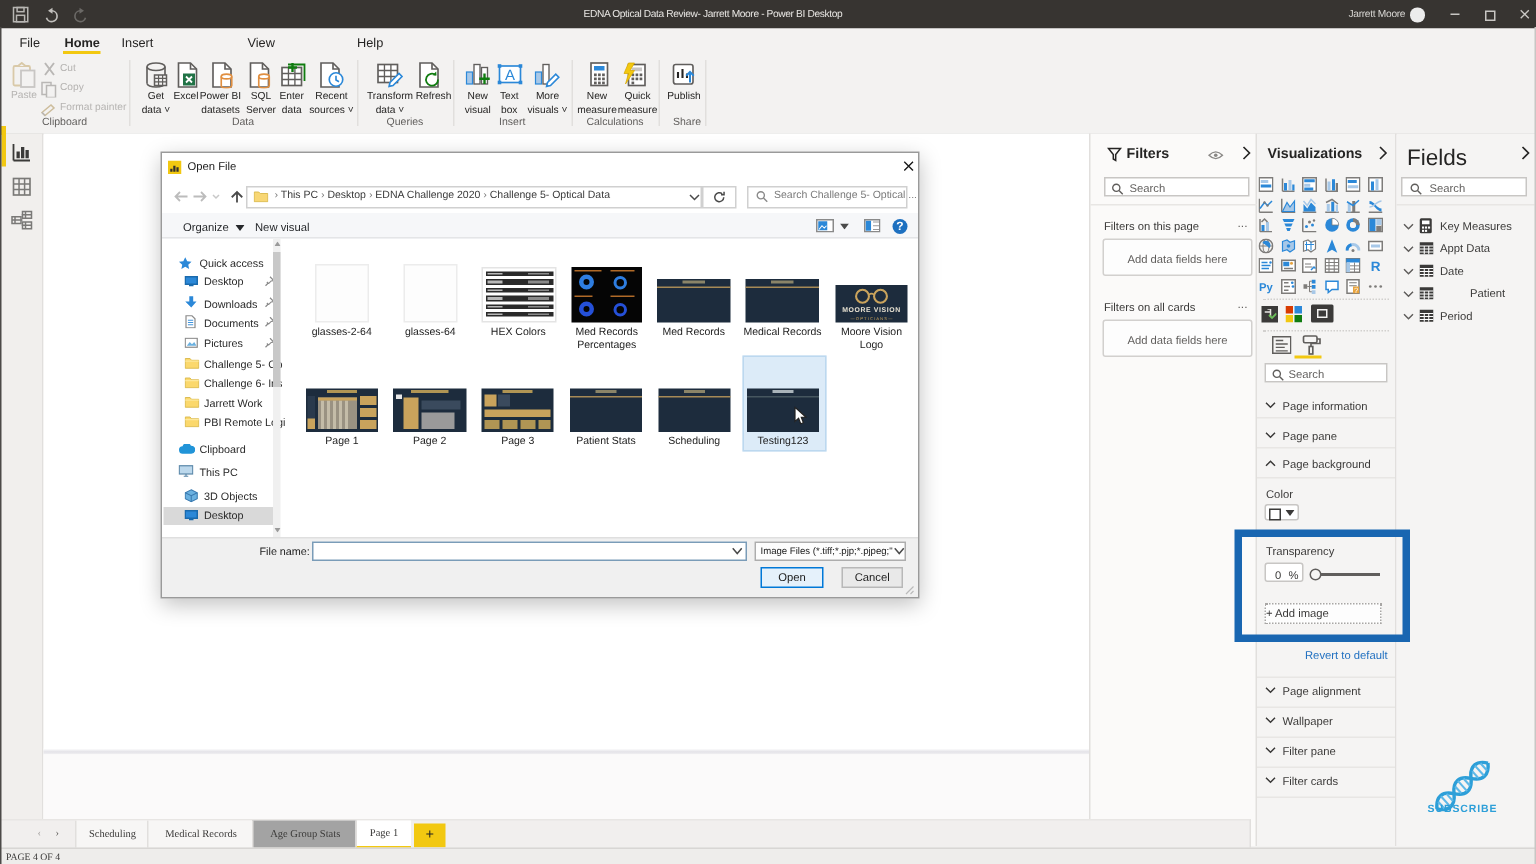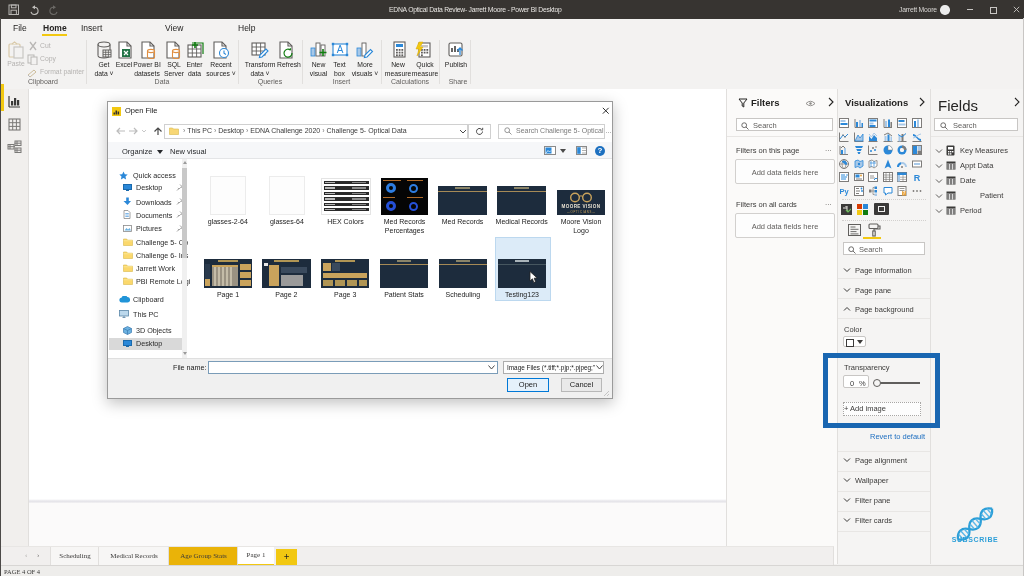--- a/index.html
+++ b/index.html
@@ -871,20 +871,20 @@
       </svg>
       <div class="abs" style="left:0px;top:34px;width:62px;text-align:center;font-size:7px;font-weight:bold;color:#2d9fd8;letter-spacing:0.6px;">SUBSCRIBE</div>
     </div>
   </div>
 
   <div class="abs" id="tabbar" style="left:0;top:546px;width:833px;height:18.5px;background:#f1efee;border-right:1px solid #e1dfdd;border-top:1px solid #e8e6e4;font-size:7px;color:#3b3a39;">
     <span class="abs" style="left:25px;top:4px;color:#a19f9d;">‹</span>
     <span class="abs" style="left:37px;top:4px;color:#605e5c;">›</span>
     <div class="abs" style="left:50px;top:0;width:48px;height:18.5px;background:#f7f6f5;border-left:1px solid #e1dfdd;text-align:center;line-height:18.5px;">Scheduling</div>
     <div class="abs" style="left:98px;top:0;width:70px;height:18.5px;background:#f7f6f5;border-left:1px solid #e1dfdd;text-align:center;line-height:18.5px;">Medical Records</div>
-    <div class="abs" style="left:168px;top:0;width:69px;height:18.5px;background:#eab308;border-left:1px solid #e1dfdd;text-align:center;line-height:18.5px;">Age Group Stats</div>
+    <div class="abs" style="left:168px;top:0;width:69px;height:18.5px;background:#a3a3a3;border-left:1px solid #e1dfdd;text-align:center;line-height:18.5px;">Age Group Stats</div>
     <div class="abs" style="left:237px;top:0;width:37px;height:18.5px;background:#ffffff;border-left:1px solid #e1dfdd;text-align:center;line-height:16px;border-bottom:2.5px solid #f2c811;box-sizing:border-box;">Page 1</div>
     <div class="abs" style="left:276px;top:1.5px;width:21px;height:16px;background:#f2c811;color:#252423;text-align:center;line-height:16px;font-size:10px;font-weight:bold;">+</div>
   </div>
 
   <div class="abs" id="statusbar" style="left:0;top:564.5px;width:1024px;height:11.5px;background:#eeedeb;border-top:1px solid #d8d6d4;box-sizing:border-box;">
     <span class="abs" style="left:4px;top:2px;font-size:6.5px;color:#3b3a39;">PAGE 4 OF 4</span>
   </div>
 
 </body></html>

